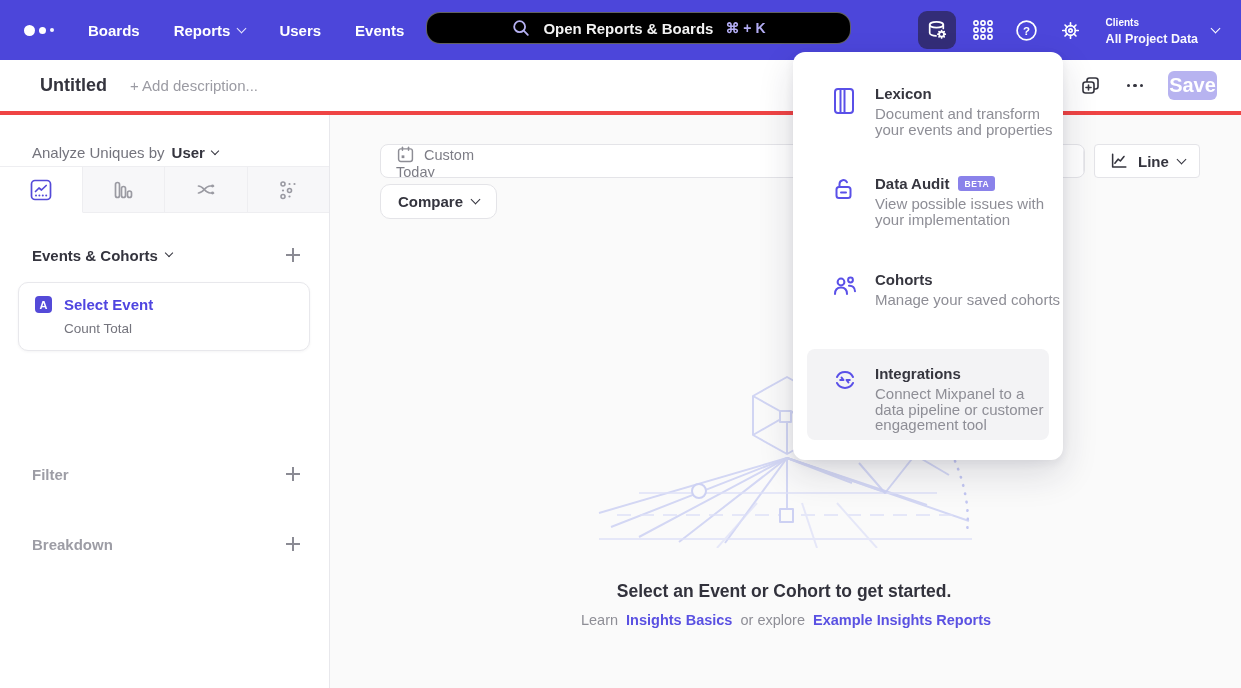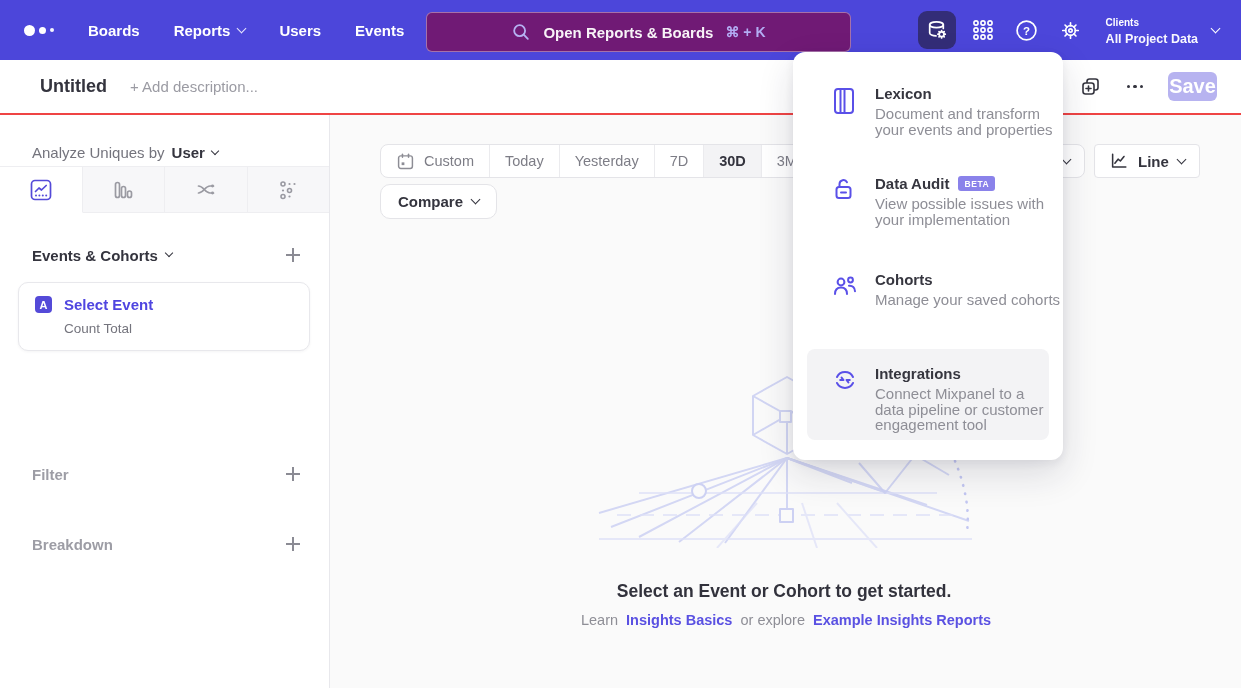--- a/index.html
+++ b/index.html
@@ -15,37 +15,37 @@
   .topnav { position:absolute; top:0; left:0; right:0; height:60px; background:#4c46da; display:flex; align-items:center; z-index:10; }
   .logo { display:flex; align-items:center; gap:4px; margin-left:24px; cursor:pointer; }
   .logo .d1 { width:11px; height:11px; border-radius:50%; background:#fff; }
   .logo .d2 { width:7px; height:7px; border-radius:50%; background:#fff; }
   .logo .d3 { width:4px; height:4px; border-radius:50%; background:#fff; opacity:.95; }
   .nav-link { color:#fff; font-size:15px; font-weight:600; margin-left:34px; display:flex; align-items:center; gap:8px; cursor:pointer; }
   .nav-link:first-of-type { margin-left:28px; }
   .chev { display:inline-block; width:7px; height:7px; border-right:1.7px solid currentColor; border-bottom:1.7px solid currentColor; transform:rotate(45deg); margin-top:-4px; }
   .chev.white { color:#e8e6ff; }
 
-  .searchbar { position:absolute; left:426px; top:12px; width:425px; height:40px; background:#701a75; border:1px solid rgba(255,255,255,.38); border-radius:6px; display:flex; align-items:center; justify-content:center; gap:12px; cursor:text; }
+  .searchbar { position:absolute; left:426px; top:12px; width:425px; height:32px; background:#000000; border:1px solid rgba(255,255,255,.38); border-radius:14px; display:flex; align-items:center; justify-content:center; gap:12px; cursor:text; }
   .searchbar .ph { color:#ffffff; font-size:15px; font-weight:600; opacity:.95; }
   .searchbar .sc { color:#b3adf4; font-size:14px; font-weight:600; }
 
   .nav-right { position:absolute; right:0; top:0; height:60px; display:flex; align-items:center; padding-right:22px; }
   .nav-iconbtn { width:38px; height:38px; border-radius:9px; display:flex; align-items:center; justify-content:center; cursor:pointer; }
   .nav-iconbtn.active { background:#332d78; }
   .nav-right > * { margin-left:10px; }
   .plain-icon { width:34px; height:34px; display:flex; align-items:center; justify-content:center; cursor:pointer; }
   .clients { display:flex; align-items:center; margin-left:18px; cursor:pointer; }
   .clients .txt { text-align:left; color:#fff; }
   .clients .t1 { font-size:10px; font-weight:700; line-height:18px; }
   .clients .t2 { font-size:12.5px; font-weight:700; line-height:15px; opacity:.96; }
   .clients .chev { margin-left:14px; color:#fff; }
 
   
-  .header { position:absolute; top:60px; left:0; right:0; height:55px; background:#fff; border-bottom:2px solid #ef4444; display:flex; align-items:center; z-index:5; }
+  .header { position:absolute; top:60px; left:0; right:0; height:55px; background:#fff; border-bottom:4px solid #ef4444; display:flex; align-items:center; z-index:5; }
   .doc-title { margin-left:40px; font-size:18px; font-weight:700; color:#34343e; cursor:text; }
   .doc-desc { margin-left:23px; font-size:15px; color:#9b9ba3; cursor:text; }
   .header-right { margin-left:auto; display:flex; align-items:center; padding-right:24px; gap:22px; }
   .dots3 { width:22px; height:22px; display:flex; align-items:center; justify-content:center; gap:3px; cursor:pointer; }
   .dots3 i { width:3.6px; height:3.6px; border-radius:50%; background:#34343e; }
   .save-btn { width:49px; height:29px; border:none; border-radius:6px; background:#b7b3f0; color:#fff; font-family:inherit; font-size:20px; font-weight:700; cursor:pointer; }
 
   
   .sidebar { position:absolute; top:115px; left:0; width:330px; bottom:0; background:#fff; border-right:1px solid #e8e8ec; z-index:2; }
   .analyze { position:absolute; top:12px; left:0; right:0; height:51px; display:flex; align-items:center; padding-left:32px; font-size:15px; color:#74747d; }
@@ -64,21 +64,21 @@
   .event-card { position:absolute; top:167px; left:18px; width:292px; height:69px; background:#fff; border:1px solid #e8e8ec; border-radius:10px; box-shadow:0 1px 3px rgba(30,30,60,.05); padding:13px 16px; cursor:pointer; }
   .ec-row { display:flex; align-items:center; }
   .ec-badge { width:17px; height:17px; border-radius:4px; background:#544ad8; color:#fff; font-size:11px; font-weight:700; display:flex; align-items:center; justify-content:center; }
   .ec-title { margin-left:12px; color:#4f45e0; font-size:15px; font-weight:600; }
   .ec-sub { margin-left:29px; margin-top:8px; color:#74747d; font-size:13.5px; }
   .side-section { position:absolute; left:32px; right:28px; height:30px; display:flex; align-items:center; }
   .side-section .lbl { font-size:15px; font-weight:600; color:#9d9da5; }
 
   
   .main { position:absolute; top:115px; left:331px; right:0; bottom:0; background:#fafafa; }
-  .range-bar { position:absolute; left:49px; top:29px; width:705px; height:34px; background:#fff; border:1px solid #e4e4e8; border-radius:8px; display:flex; align-items:stretch; z-index:1; overflow:hidden; }
+  .range-bar { position:absolute; left:49px; top:29px; width:705px; height:34px; background:#fff; border:1px solid #e4e4e8; border-radius:8px; display:flex; align-items:stretch; z-index:1; overflow:hidden;flex-direction:column; }
   .seg { display:flex; align-items:center; gap:9px; padding:0 15px; font-size:14.5px; color:#7d7d86; border-right:1px solid #ebebee; cursor:pointer; white-space:nowrap; }
   .seg.active { background:#f3f3f5; color:#34343e; font-weight:700; }
   .seg.chev-seg { margin-left:auto; border-right:none; border-left:1px solid #ebebee; width:36px; justify-content:center; color:#34343e; padding:0; }
   .spacer { flex:1; }
   .compare-btn { position:absolute; left:49px; top:69px; height:35px; padding:0 17px; background:#fff; border:1px solid #e4e4e8; border-radius:10px; display:flex; align-items:center; gap:9px; font-size:15px; font-weight:600; color:#34343e; cursor:pointer; z-index:1; }
   .line-btn { position:absolute; left:763px; top:29px; height:34px; padding:0 14px; background:#fff; border:1px solid #e4e4e8; border-radius:4px; display:flex; align-items:center; gap:9px; font-size:15px; font-weight:600; color:#34343e; cursor:pointer; z-index:1; }
   .illu { position:absolute; left:266px; top:248px; }
   .es-title { position:absolute; top:466px; left:0; right:4px; text-align:center; font-size:17.5px; font-weight:700; color:#32323c; }
   .es-sub { position:absolute; top:497px; left:0; right:0; text-align:center; font-size:14.5px; color:#8e8e96; }
   .es-sub .lnk { color:#5a51e2; font-weight:700; cursor:pointer; }

